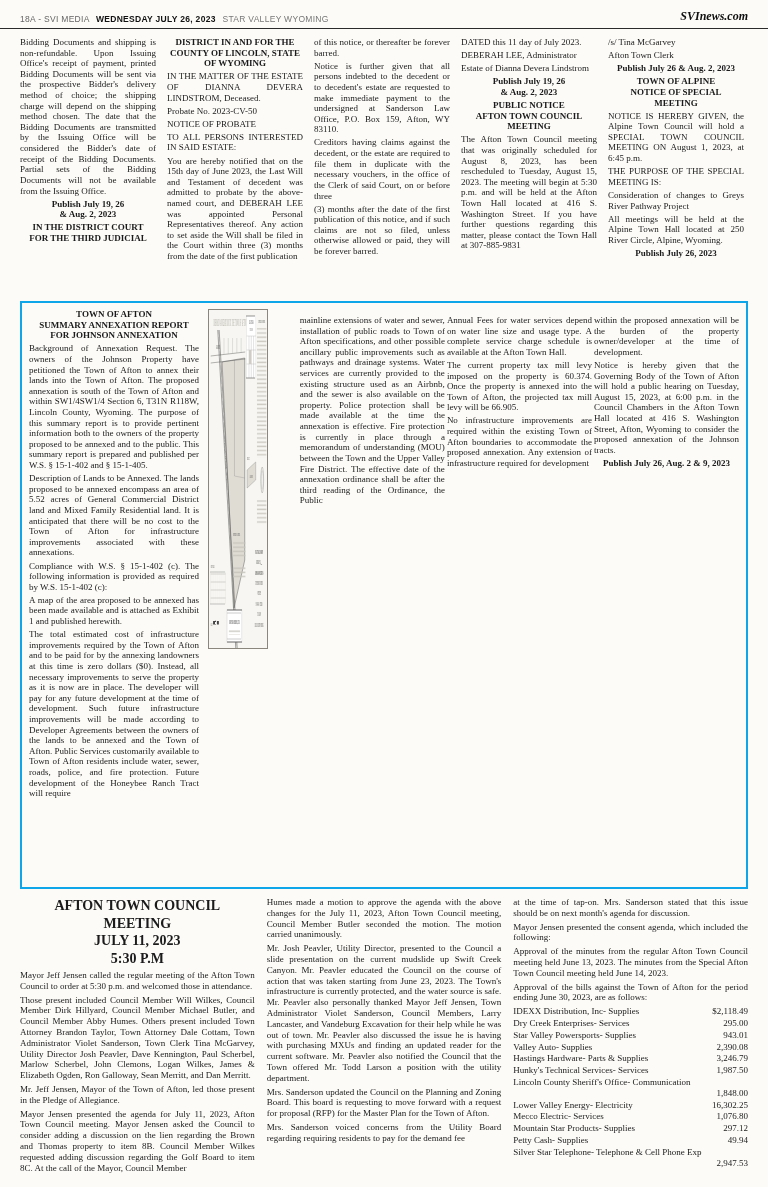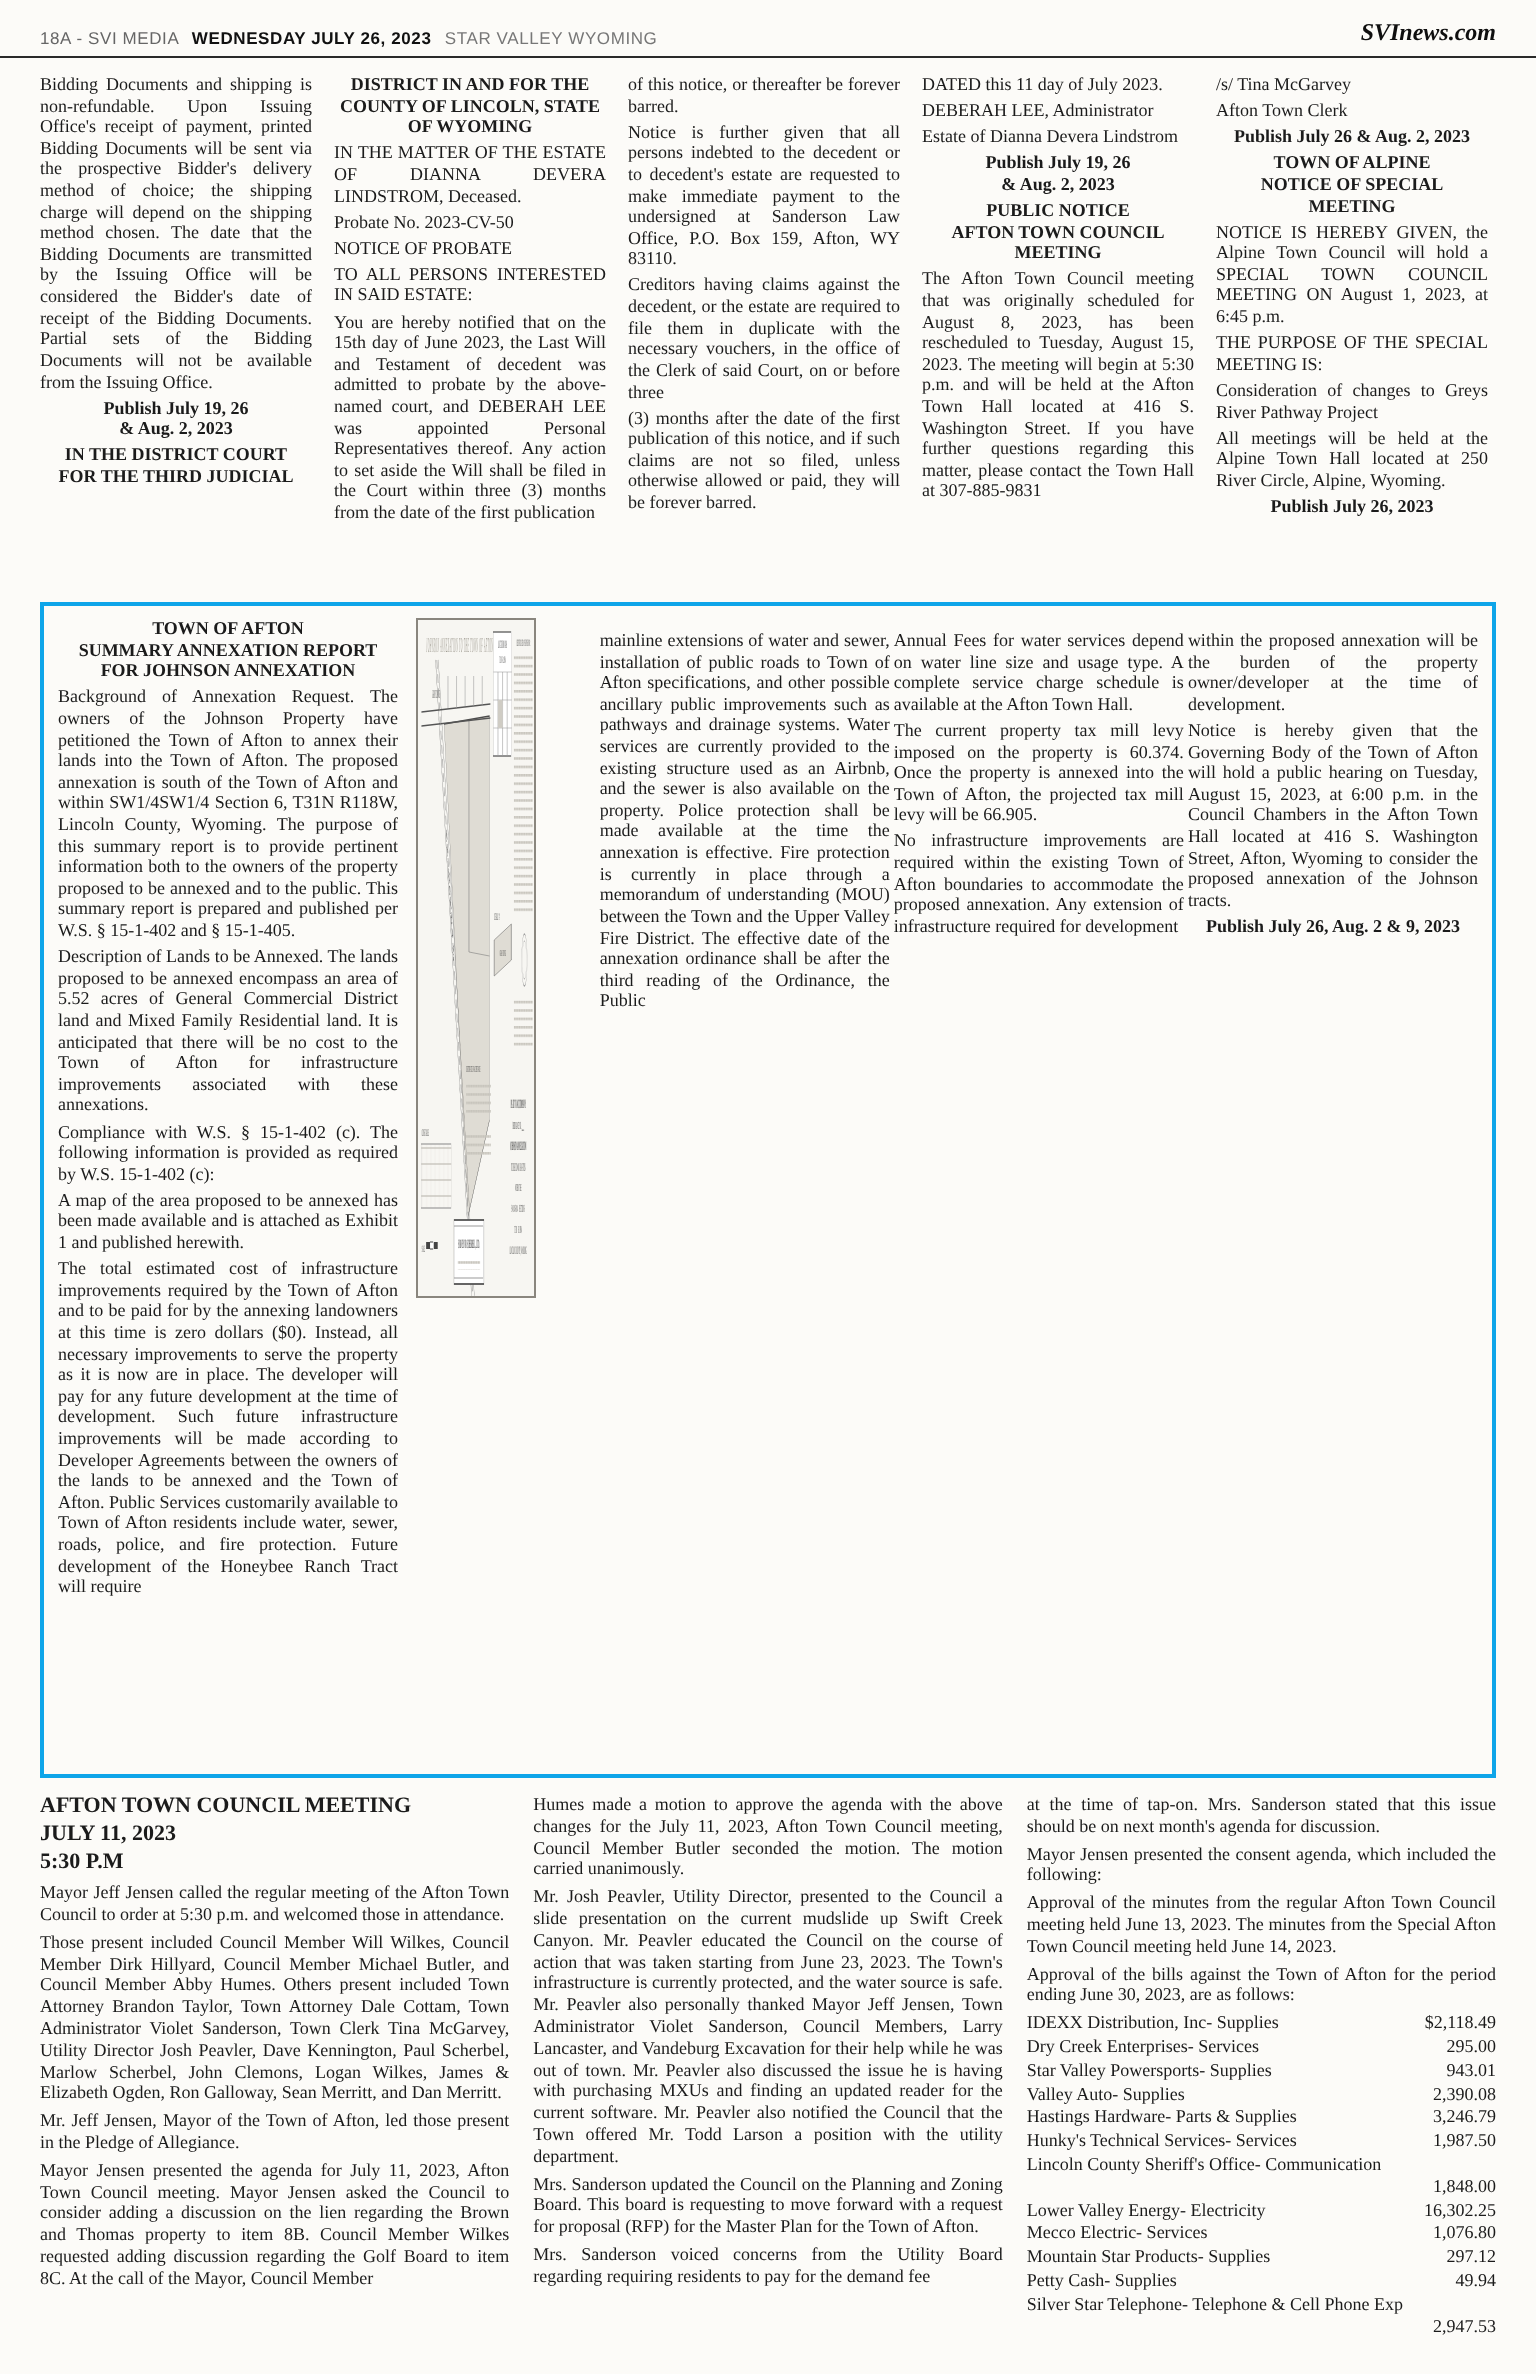--- a/index.html
+++ b/index.html
@@ -27,21 +27,21 @@
   .annex-right{flex:1;display:flex;flex-direction:row;min-width:0;}
   .map-frame{border:1px solid #8a867e;height:338px;background:#f7f6f2;}
   .map-frame svg{display:block;width:100%;height:100%;}
   .annex-cols{display:flex;gap:2px;margin-top:6px;margin-left:32px;}
   .annex-col{flex:1;font-size:9px;line-height:1.18;text-align:justify;min-width:0;}
   .annex-col p{margin:0 0 2.5px;}
   
   .council{padding:8px 20px 0;display:flex;gap:12px;}
   .ccol{flex:1;font-size:9px;line-height:1.2;text-align:justify;min-width:0;}
   .ccol p{margin:0 0 3px;}
-  .chead{font-weight:bold;text-align:left;white-space:pre-line;font-size:11px;margin:0 0 5px;line-height:1.25;}
+  .chead{font-weight:bold;text-align:center;white-space:pre-line;font-size:14px;margin:0 0 5px;line-height:1.25;}
   .bill{display:flex;flex-wrap:wrap;margin:0 0 1px;}
   .bill .amt{margin-left:auto;}
   .bill.wrap .amt{flex-basis:100%;text-align:right;}
   
   svg text{font-family:"Liberation Serif",serif;fill:#3a3a3a;}
   .map-title{fill:#9b978d;letter-spacing:2px;}
   .map-road-label{font-style:italic;fill:#555;}
 </style>
 </head>
 <body>

